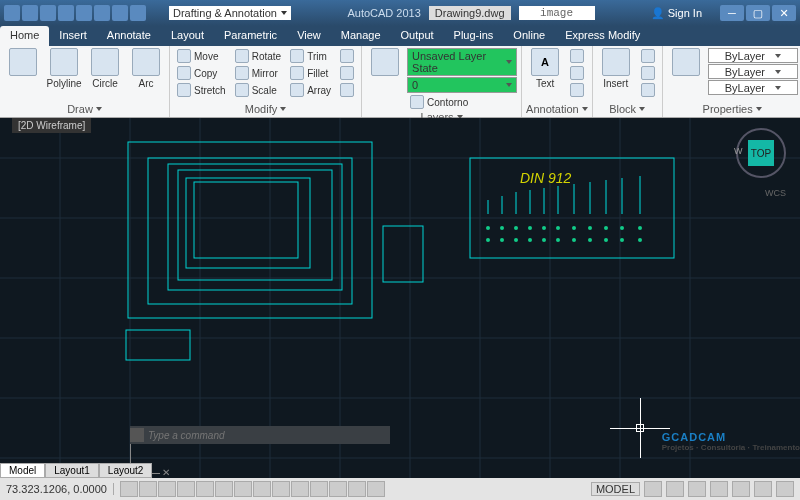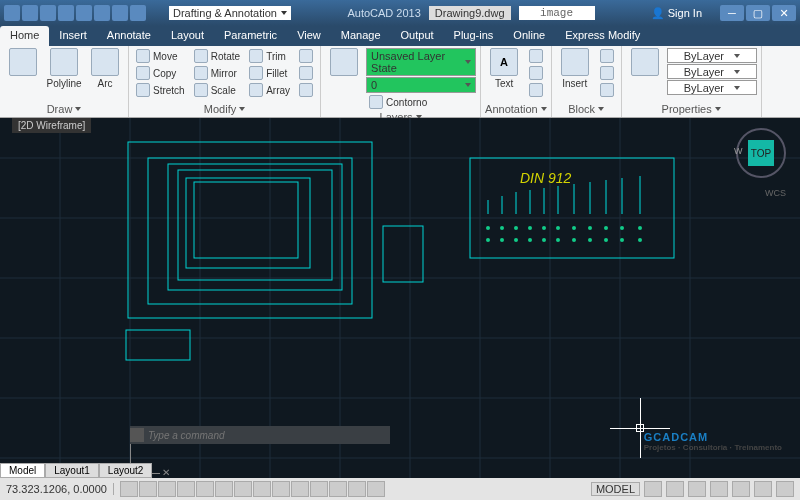--- a/index.html
+++ b/index.html
@@ -54,21 +54,21 @@
 .viewcube { position:absolute; top:10px; right:14px; width:50px; height:50px; }
 .viewcube .ring { position:absolute; inset:0; border:2px solid #556; border-radius:50%; }
 .viewcube .face { position:absolute; left:12px; top:12px; width:26px; height:26px; background:#14b8a6; display:flex; align-items:center; justify-content:center; font-size:10px; color:#222; }
 .viewcube .w { position:absolute; left:-2px; top:18px; font-size:9px; color:#999; }
 .wcs { position:absolute; right:14px; top:70px; font-size:9px; color:#666; }
 .ucs { position:absolute; left:130px; top:355px; }
 .ucs .xl { position:absolute; width:30px; height:1px; background:#888; }
 .ucs .yl { position:absolute; width:1px; height:30px; background:#888; top:-30px; }
 .ucs .sq { position:absolute; width:6px; height:6px; border:1px solid #888; left:-3px; top:-3px; }
 .dinlabel { position:absolute; left:520px; top:52px; color:#d4d400; font-size:14px; font-style:italic; }
-.watermark { position:absolute; right:18px; bottom:26px; color:#1a7fc4; font-size:22px; font-weight:bold; letter-spacing:1px; }
+.watermark { position:absolute; right:0; bottom:26px; color:#1a7fc4; font-size:22px; font-weight:bold; letter-spacing:1px; }
 .watermark .sub { font-size:8px; color:#444; letter-spacing:0; }
 
 
 .cmdline { position:absolute; bottom:34px; left:130px; width:260px; height:18px; background:#3a3f44; display:flex; align-items:center; gap:4px; padding:0 0; }
 .cmdline .cic { width:14px; height:14px; background:#555; }
 .cmdline input { flex:1; background:transparent; border:none; color:#888; font-size:10px; font-style:italic; outline:none; }
 
 .modeltabs { position:absolute; bottom:22px; left:0; display:flex; background:#ccc; }
 .mtab { padding:1px 8px; background:#ddd; border:1px solid #aaa; font-size:10px; cursor:pointer; }
 .mtab.active { background:#fff; }
@@ -136,20 +136,24 @@
 <div class="ribbon">
 
   <div class="panel">
     <div class="body">
       <div class="bigbtn">
           <div class="bic"></div>
         </div>
       <div class="bigbtn">
           <div class="bic"></div>
           <span>Polyline</span>
+        </div>
+      <div class="bigbtn">
+          <div class="bic"></div>
+          <span>Circle</span>
         </div>
       <div class="bigbtn">
           <div class="bic"></div>
           <span>Arc</span>
         </div>
     </div>
     <div class="label">
         <span>Draw</span>
         <span class="dd"></span>
       </div>

